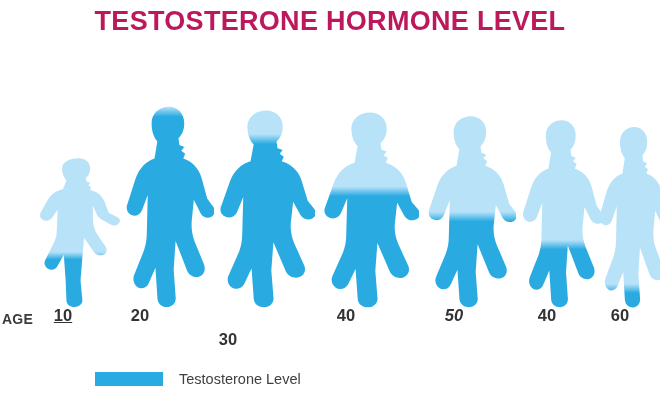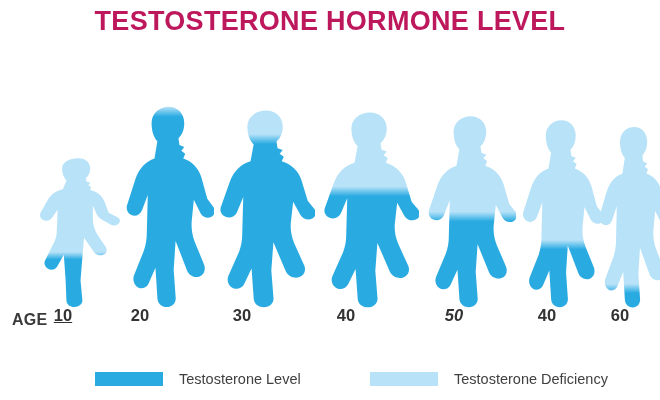--- a/index.html
+++ b/index.html
@@ -40,22 +40,22 @@
   }
   .figure svg{display:block;width:100%;height:100%;}
   
   #age-axis{
     position:absolute;
     left:0;top:305px;
     width:660px;height:28px;
   }
   #age-label{
     position:absolute;
-    left:12px;top:6px;
-    font-size:16px;
+    left:2px;top:6px;
+    font-size:14px;
     font-weight:bold;
     color:#3a3a3a;
     letter-spacing:0.2px;
     text-align:right;
   }
   .age-tick{
     position:absolute;
     top:1px;
     font-size:16.5px;
     font-weight:bold;
@@ -187,31 +187,27 @@
           </defs>
           <path d="M53,8 C62,8 69,15 69,25 C69,32 67,37 63,41 L64,48 L69,50 L66,54 L70,57 L68,62 C77,65 84,72 87,82 L93,104 L99,112 C102,116 101,121 97,123 C93,125 88,123 86,119 L79,105 L77,125 C76,133 77,141 80,149 L89,171 C92,177 90,183 85,185 C80,187 74,184 72,179 L60,148 L58,178 L60,206 C61,212 57,217 51,217 C45,217 41,213 41,207 L39,176 L32,192 C30,197 24,199 20,196 C16,193 15,187 17,183 L27,158 C29,152 30,146 30,140 L31,100 L25,116 C23,121 18,123 14,121 C9,119 8,113 10,109 L18,84 C22,72 29,65 38,62 L41,44 C37,40 35,33 35,25 C35,15 43,8 53,8 Z" fill="url(#grad6)"></path>
         </svg>
       </div>
     </div>
 
   <div id="age-axis">
     <span id="age-label">AGE</span>
   <span class="age-tick" style="left: 43px; text-decoration: underline;">10</span>
       <span class="age-tick" style="left: 120px;">20</span>
-      <span class="age-tick" style="left: 222px;">30</span>
+      <span class="age-tick" style="left: 208px; margin-top: 24px;">30</span>
       <span class="age-tick" style="left: 326px;">40</span>
       <span class="age-tick" style="left: 434px; font-style: italic;">50</span>
       <span class="age-tick" style="left: 527px;">40</span>
       <span class="age-tick" style="left: 600px;">60</span>
     </div>
 
   <div id="legend">
       <div class="legend-item" style="left: 95px;">
         <span class="legend-swatch" style="background: rgb(41, 171, 226);"></span>
         <span class="legend-text">Testosterone Level</span>
       </div>
-      <div class="legend-item" style="left: 370px;">
-        <span class="legend-swatch" style="background: rgb(184, 226, 248);"></span>
-        <span class="legend-text">Testosterone Deficiency</span>
-      </div>
     </div>
 
 </div>
 
 </body></html>

